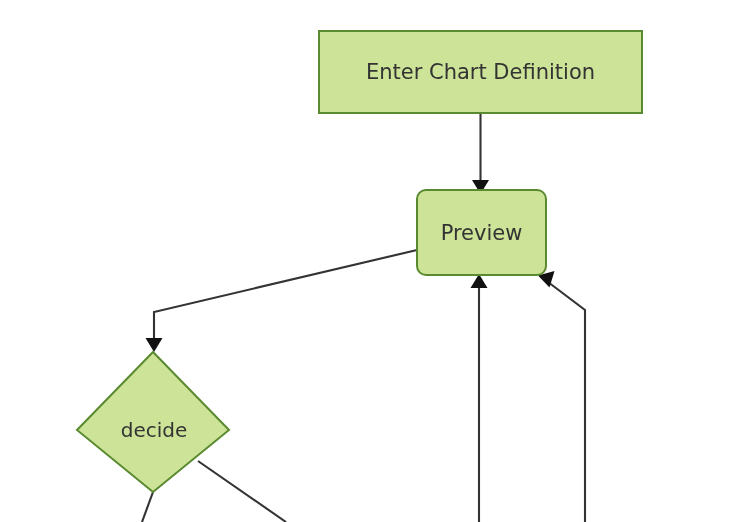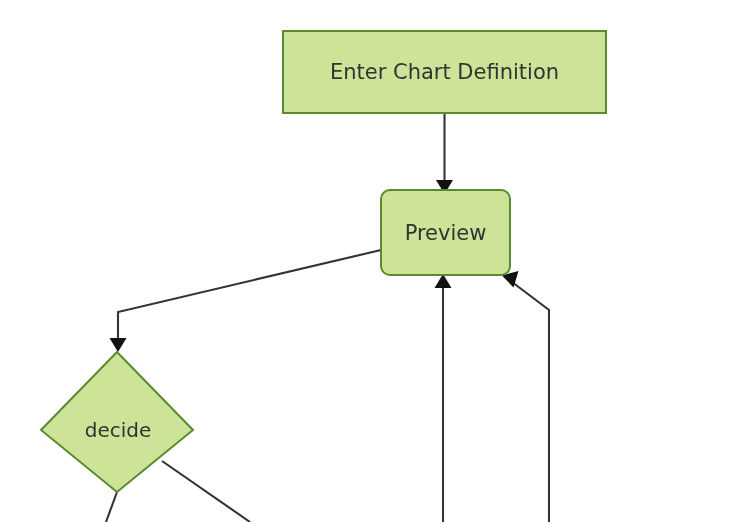--- a/index.html
+++ b/index.html
@@ -11,20 +11,21 @@
     width: 740px;
     height: 522px;
     overflow: hidden;
     font-family: "DejaVu Sans", "Liberation Sans", sans-serif;
   }
   #flowchart {
     position: relative;
     width: 664px;
     height: 522px;
     background: #ffffff;
+    margin-left: 36px;
   }
   #flow-svg {
     position: absolute;
     top: 0;
     left: 0;
     width: 740px;
     height: 522px;
   }
   .node-label {
     font-family: "DejaVu Sans", "Liberation Sans", sans-serif;

